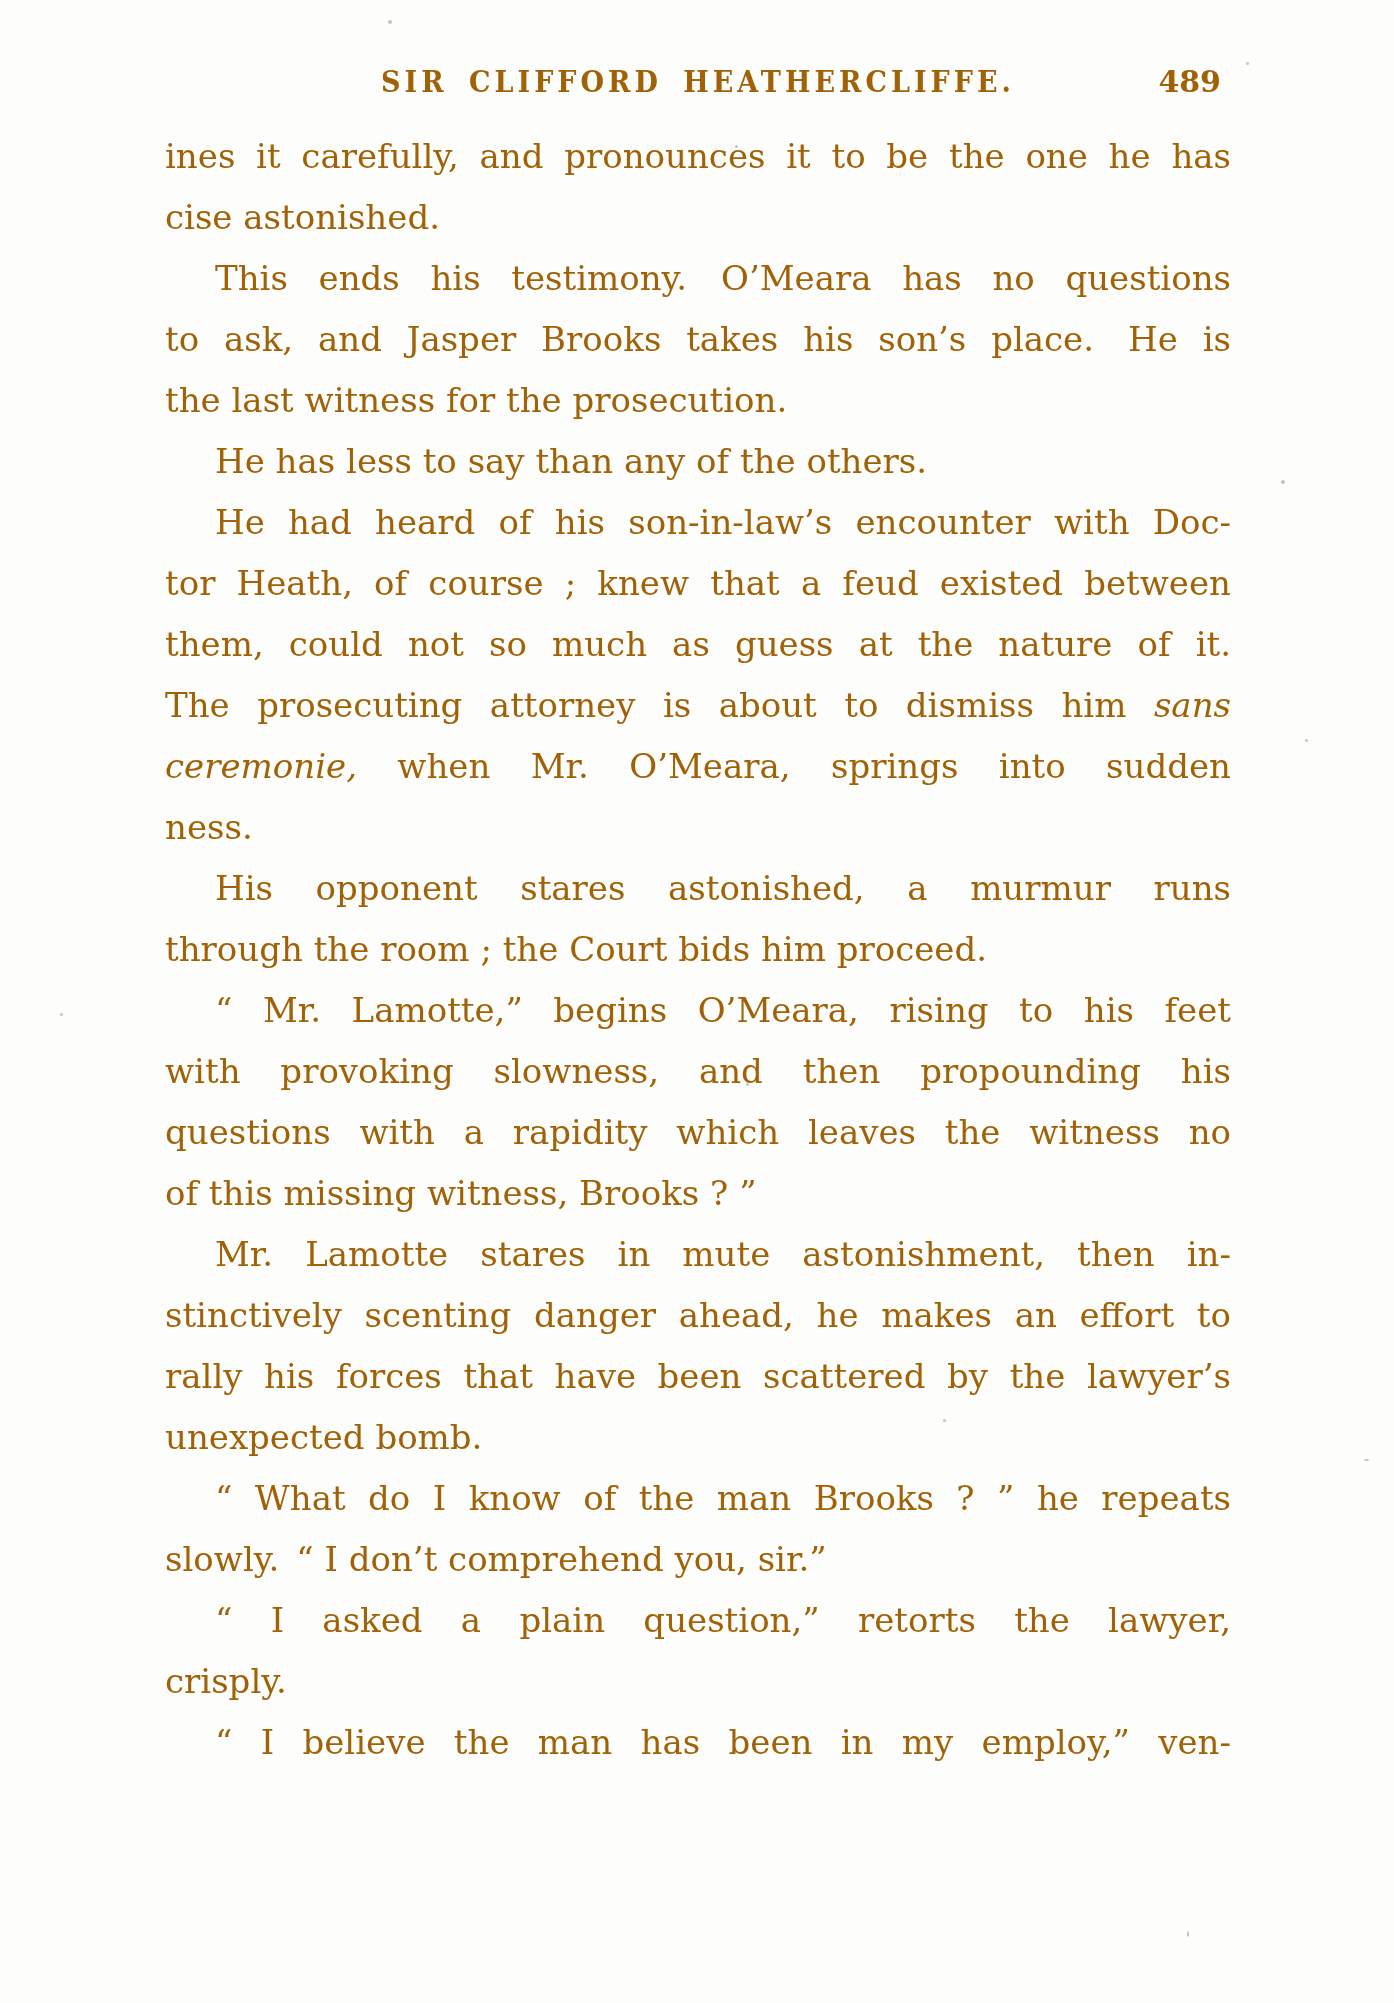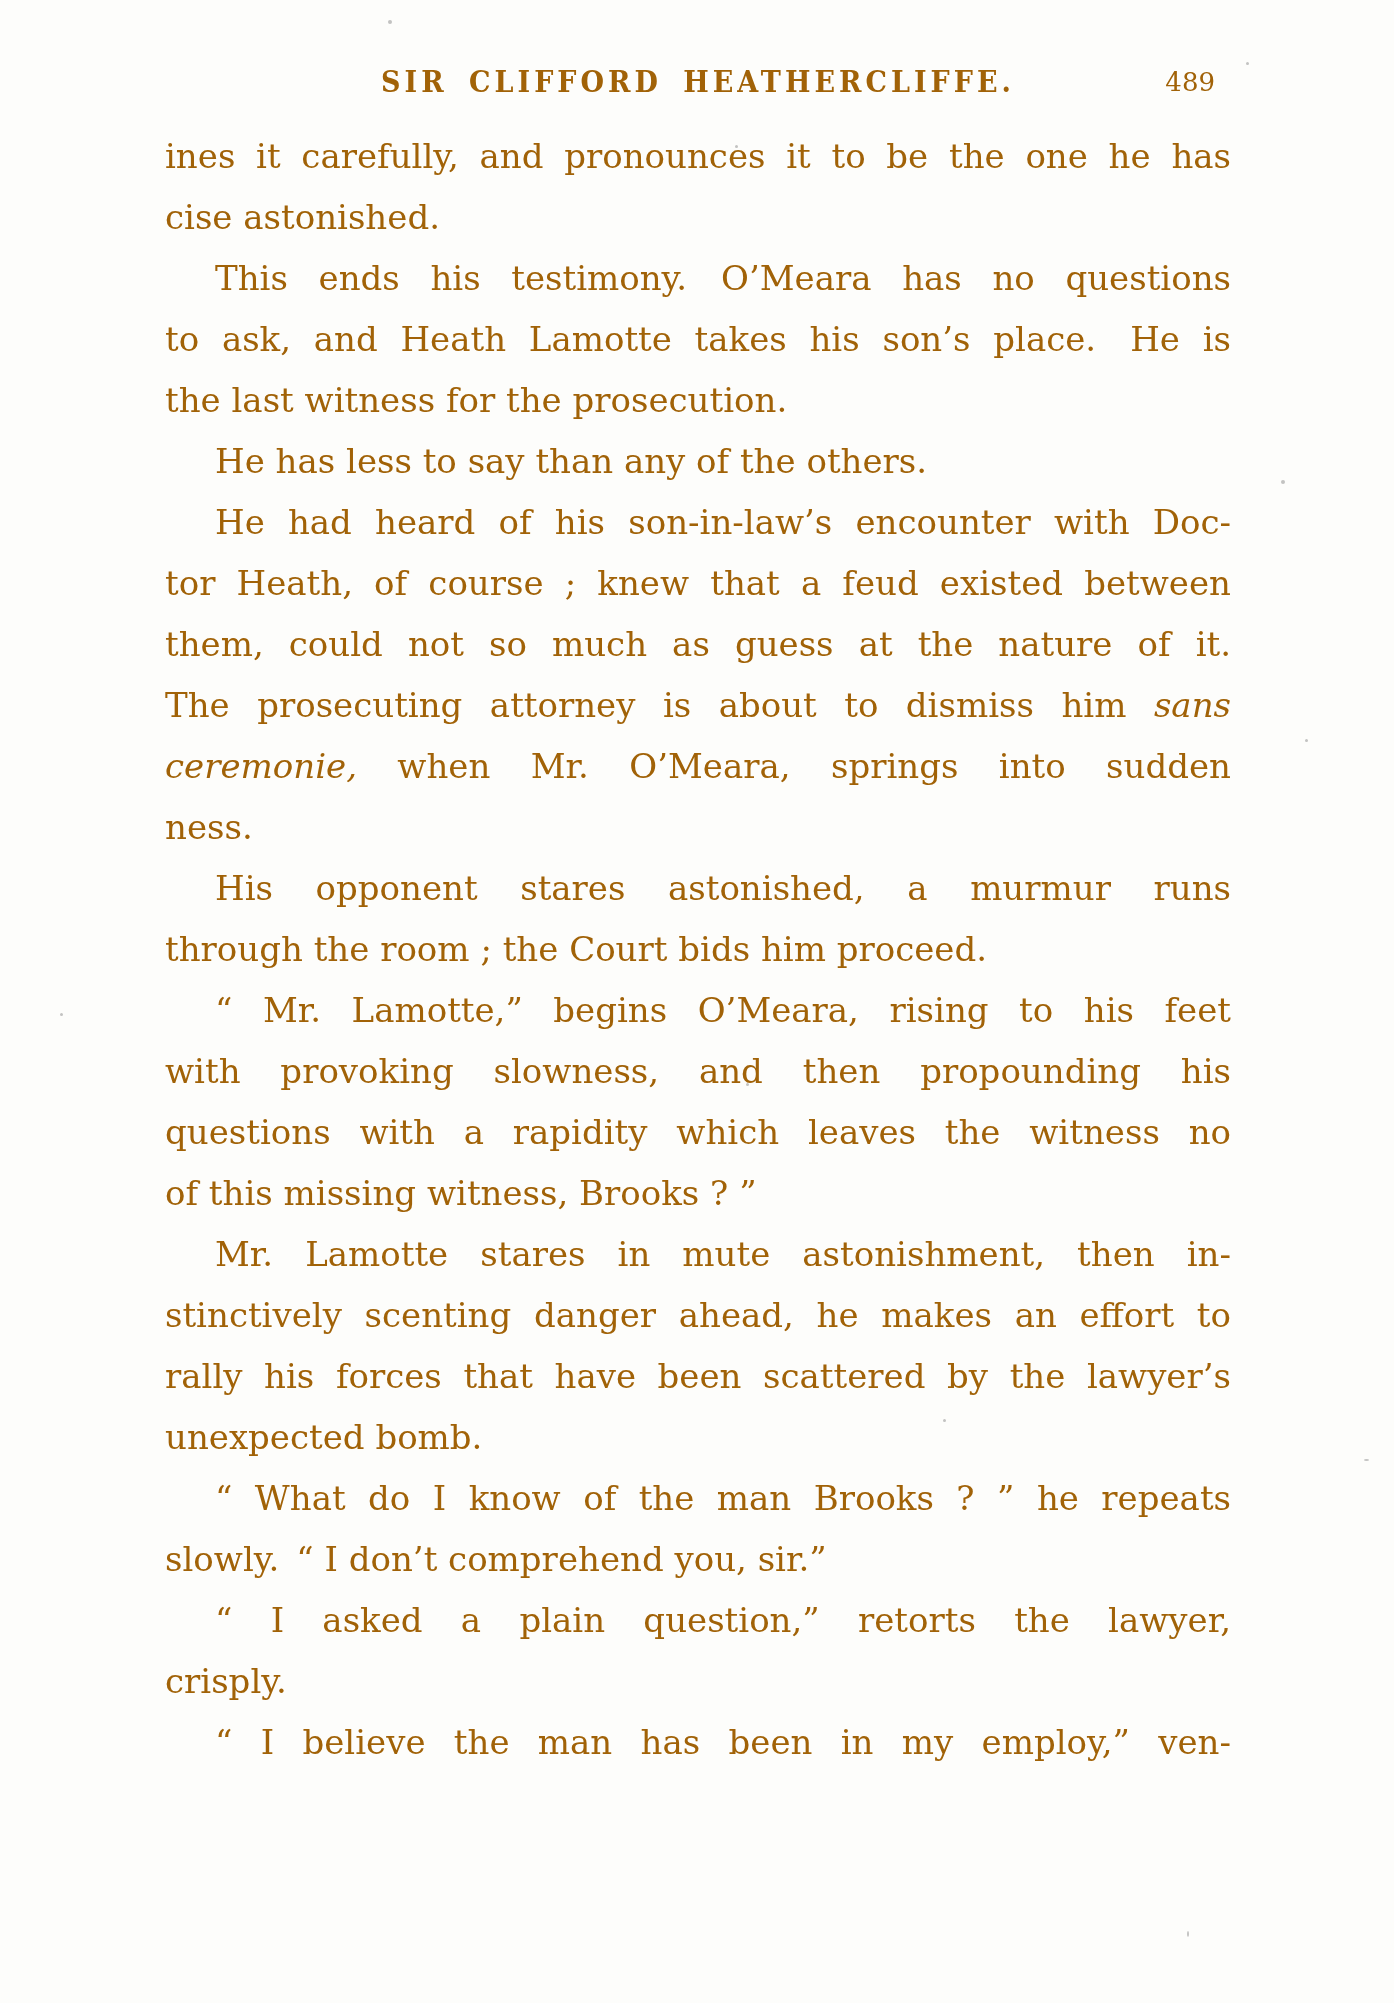--- a/index.html
+++ b/index.html
@@ -29,24 +29,25 @@
     text-align: center;
     font-size: 27px;
     line-height: 52px;
     letter-spacing: 4px;
     word-spacing: 8px;
     font-weight: bold;
     transform: scaleY(1.08);
   }
   .page-number {
     position: absolute;
-    right: 16px;
+    right: 10px;
     top: 2px;
-    font-size: 26px;
+    font-size: 30px;
     line-height: 48px;
+    font-weight: bold;
   }
   .text-block {
     position: absolute;
     top: 126px;
     left: 165px;
     width: 1066px;
     font-size: 34px;
     line-height: 61px;
   }
   .line {
@@ -103,21 +104,21 @@
 
   <div class="page-header">
     <span class="running-title">SIR CLIFFORD HEATHERCLIFFE.</span>
     <span class="page-number">489</span>
   </div>
 
   <div class="text-block">
       <div class="line justify"><span>ines it carefully, and pronounces it to be the one he has</span></div>
       <div class="line"><span>cise astonished.</span></div>
       <div class="line justify indent"><span>This ends his testimony. O’Meara has no questions</span></div>
-      <div class="line justify"><span>to ask, and Heath Lamotte takes his son’s place. He is</span></div>
+      <div class="line justify"><span>to ask, and Jasper Brooks takes his son’s place. He is</span></div>
       <div class="line"><span>the last witness for the prosecution.</span></div>
       <div class="line indent"><span>He has less to say than any of the others.</span></div>
       <div class="line justify indent"><span>He had heard of his son-in-law’s encounter with Doc-</span></div>
       <div class="line justify"><span>tor Heath, of course ; knew that a feud existed between</span></div>
       <div class="line justify"><span>them, could not so much as guess at the nature of it.</span></div>
       <div class="line justify"><span>The prosecuting attorney is about to dismiss him </span><span class="italic">sans</span></div>
       <div class="line justify"><span class="italic">ceremonie,</span><span> when Mr. O’Meara, springs into sudden</span></div>
       <div class="line"><span>ness.</span></div>
       <div class="line justify indent"><span>His opponent stares astonished, a murmur runs</span></div>
       <div class="line"><span>through the room ; the Court bids him proceed.</span></div>

